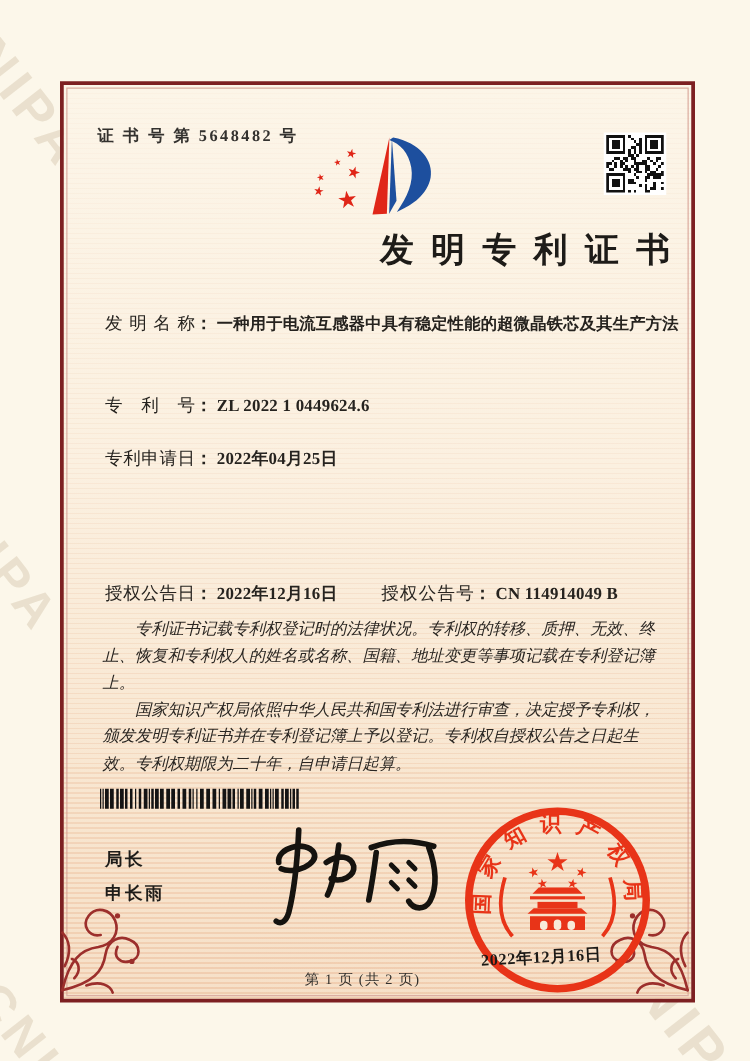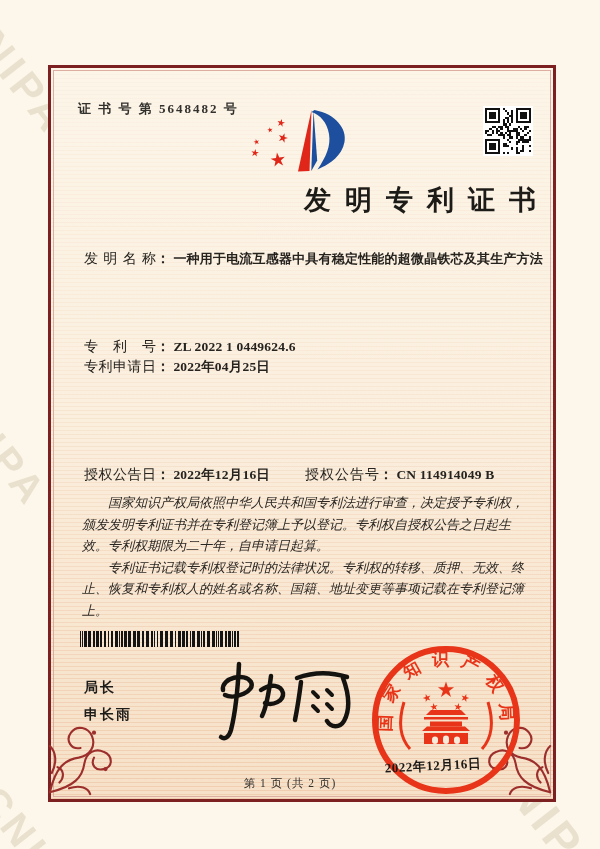--- a/index.html
+++ b/index.html
@@ -295,40 +295,40 @@
         <rect x="15" y="20" width="1" height="1" fill="#111"></rect>
       </svg>
   </div>
 
   <div class="abs title">发明专利证书</div>
 
   <div class="row" style="top:250px;">
     <span class="flabel">发明名称</span><span class="fcolon">：</span>
     <span class="fvalue" style="font-size:13px;">一种用于电流互感器中具有稳定性能的超微晶铁芯及其生产方法</span>
   </div>
-  <div class="row" style="top:338px;">
+  <div class="row" style="top:316px;">
     <span class="flabel">专利号</span><span class="fcolon">：</span>
     <span class="fvalue">ZL 2022 1 0449624.6</span>
   </div>
   <div class="row" style="top:358px;">
     <span class="flabel">专利申请日</span><span class="fcolon">：</span>
     <span class="fvalue">2022年04月25日</span>
   </div>
   <div class="row" style="top:466px;">
     <span class="flabel">授权公告日</span><span class="fcolon"></span><span class="fcolon">：</span>
     <span class="fvalue">2022年12月16日</span>
   </div>
   <div class="row" style="left:305px;top:466px;">
     <span class="flabel" style="width:74px;">授权公告号</span><span class="fcolon">：</span>
     <span class="fvalue">CN 114914049 B</span>
   </div>
 
   <div class="paras">
+    <p>专利证书记载专利权登记时的法律状况。专利权的转移、质押、无效、终止、恢复和专利权人的姓名或名称、国籍、地址变更等事项记载在专利登记簿上。</p>
     <p>国家知识产权局依照中华人民共和国专利法进行审查，决定授予专利权，颁发发明专利证书并在专利登记簿上予以登记。专利权自授权公告之日起生效。专利权期限为二十年，自申请日起算。</p>
-    <p>专利证书记载专利权登记时的法律状况。专利权的转移、质押、无效、终止、恢复和专利权人的姓名或名称、国籍、地址变更等事项记载在专利登记簿上。</p>
   </div>
 
   <div class="barcode" id="barcode"><i style="width:1px;margin-right:1px;"></i><i style="width:1px;margin-right:1px;"></i><i style="width:3px;margin-right:1px;"></i><i style="width:3px;margin-right:2px;"></i><i style="width:2px;margin-right:1px;"></i><i style="width:3px;margin-right:1px;"></i><i style="width:2px;margin-right:2px;"></i><i style="width:2px;margin-right:2px;"></i><i style="width:1px;margin-right:2px;"></i><i style="width:2px;margin-right:2px;"></i><i style="width:3px;margin-right:1px;"></i><i style="width:1px;margin-right:1px;"></i><i style="width:2px;margin-right:1px;"></i><i style="width:3px;margin-right:1px;"></i><i style="width:3px;margin-right:2px;"></i><i style="width:3px;margin-right:1px;"></i><i style="width:3px;margin-right:2px;"></i><i style="width:2px;margin-right:2px;"></i><i style="width:3px;margin-right:2px;"></i><i style="width:2px;margin-right:1px;"></i><i style="width:1px;margin-right:2px;"></i><i style="width:1px;margin-right:2px;"></i><i style="width:3px;margin-right:2px;"></i><i style="width:3px;margin-right:2px;"></i><i style="width:3px;margin-right:2px;"></i><i style="width:1px;margin-right:2px;"></i><i style="width:3px;margin-right:1px;"></i><i style="width:3px;margin-right:1px;"></i><i style="width:2px;margin-right:2px;"></i><i style="width:1px;margin-right:1px;"></i><i style="width:3px;margin-right:2px;"></i><i style="width:3px;margin-right:1px;"></i><i style="width:1px;margin-right:1px;"></i><i style="width:2px;margin-right:2px;"></i><i style="width:3px;margin-right:2px;"></i><i style="width:3px;margin-right:1px;"></i><i style="width:1px;margin-right:1px;"></i><i style="width:1px;margin-right:1px;"></i><i style="width:3px;margin-right:2px;"></i><i style="width:2px;margin-right:1px;"></i><i style="width:3px;margin-right:1px;"></i><i style="width:1px;margin-right:1px;"></i><i style="width:2px;margin-right:1px;"></i><i style="width:2px;margin-right:1px;"></i></div>
 
   <div class="signoff" style="top:679px;">局长</div>
   <div class="signoff" style="top:706px;">申长雨</div>
 
   <svg class="abs" style="left:205px;top:648px;z-index:6;" width="150" height="100" viewBox="0 0 150 100" fill="none" stroke="#15130f" stroke-width="4.5" stroke-linecap="round">
     <path d="M18,42 C16,30 40,24 46,34 C51,43 30,52 20,47"></path>
     <path d="M34,16 C33,38 31,62 26,82 C24,89 20,92 16,89"></path>

